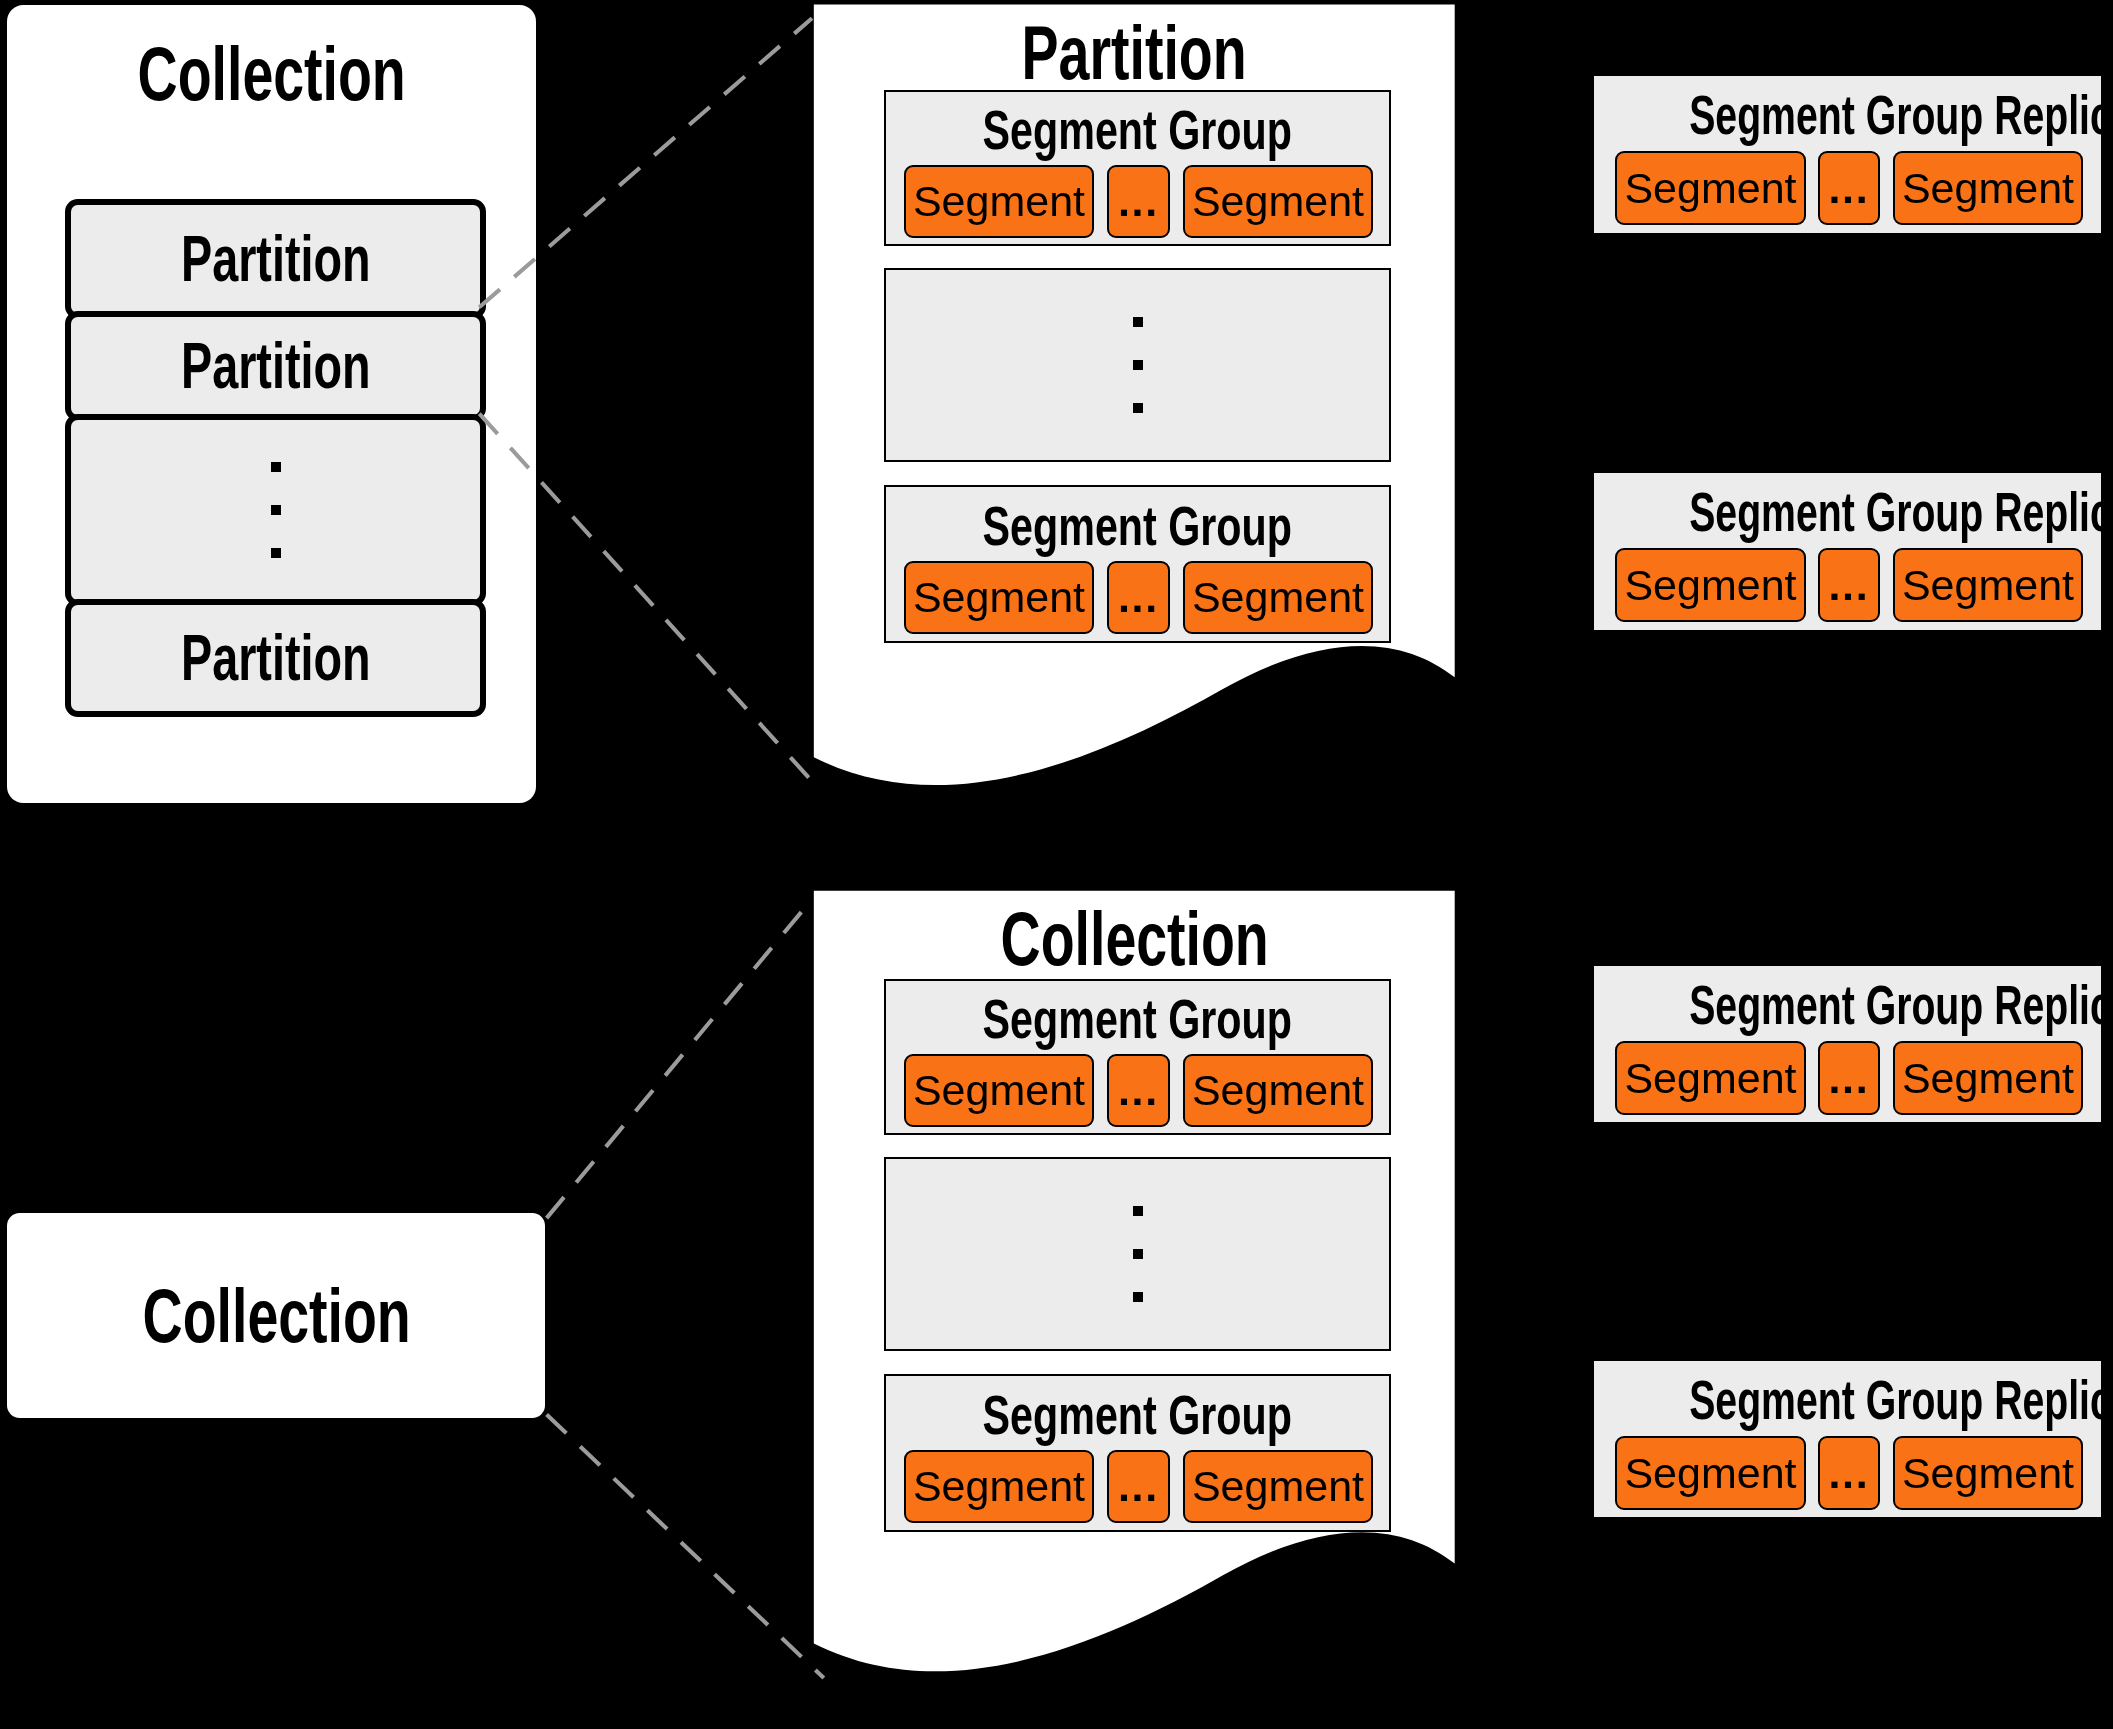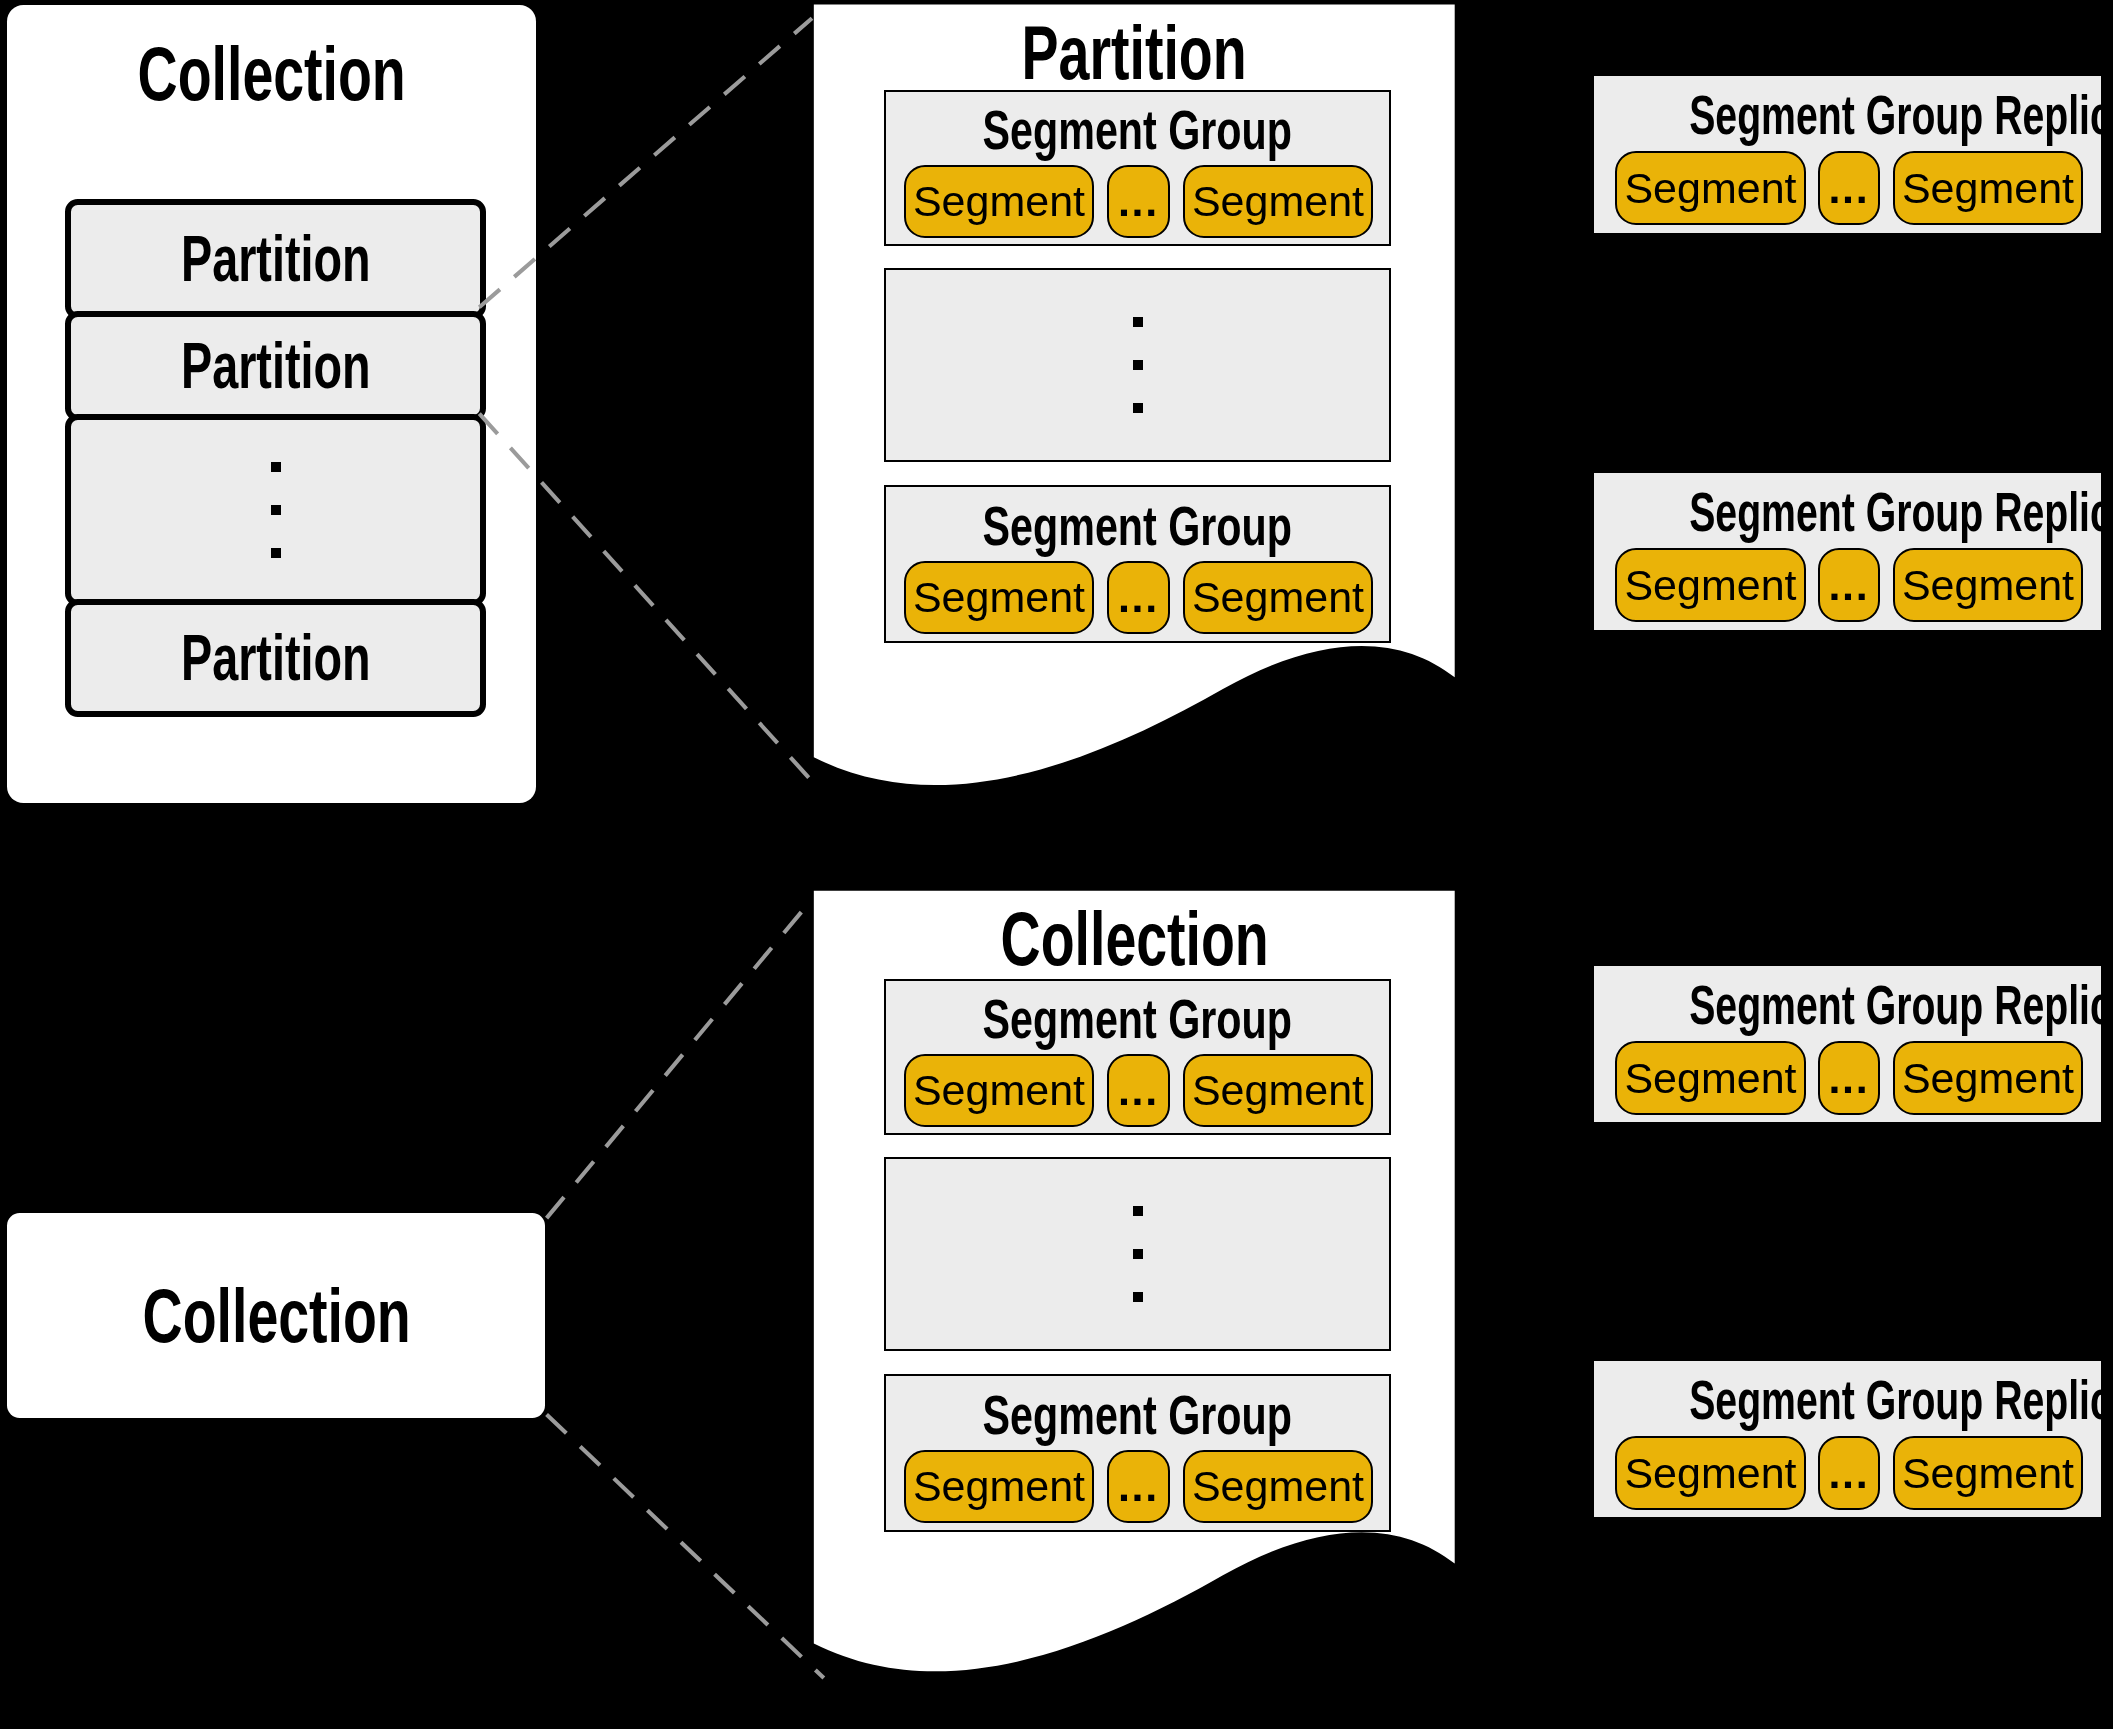--- a/index.html
+++ b/index.html
@@ -8,21 +8,21 @@
   .abs{position:absolute;}
   svg.layer{position:absolute;left:0;top:0;pointer-events:none;}
   #shapes{z-index:1;}
   #content{z-index:2;position:absolute;left:0;top:0;width:100%;height:100%;}
   #lines{z-index:3;}
 
   .whitebox{background:#ffffff;border-radius:16.4px;}
   .panel{background:#ececec;border:2.7px solid #000;}
   .partition{background:#ececec;border:6.4px solid #000;border-radius:12.7px;
              display:flex;align-items:center;justify-content:center;}
-  .chip{background:#eab308;border:2.7px solid #000;border-radius:21px;
+  .chip{background:#f97316;border:2.7px solid #000;border-radius:9px;
         display:flex;align-items:center;justify-content:center;}
   .replica{background:#ececec;}
 
   .big-title{font-size:76px;font-weight:bold;line-height:1;text-align:center;}
   .part-label{font-size:64px;font-weight:bold;line-height:1;}
   .sg-title{font-size:55px;font-weight:bold;line-height:1;text-align:center;}
   .rep-title{font-size:56px;font-weight:bold;line-height:1;text-align:center;}
   .seg-label{font-size:43px;line-height:1;}
   .dots-label{font-size:43px;font-weight:bold;line-height:1;letter-spacing:1.8px;}
 

